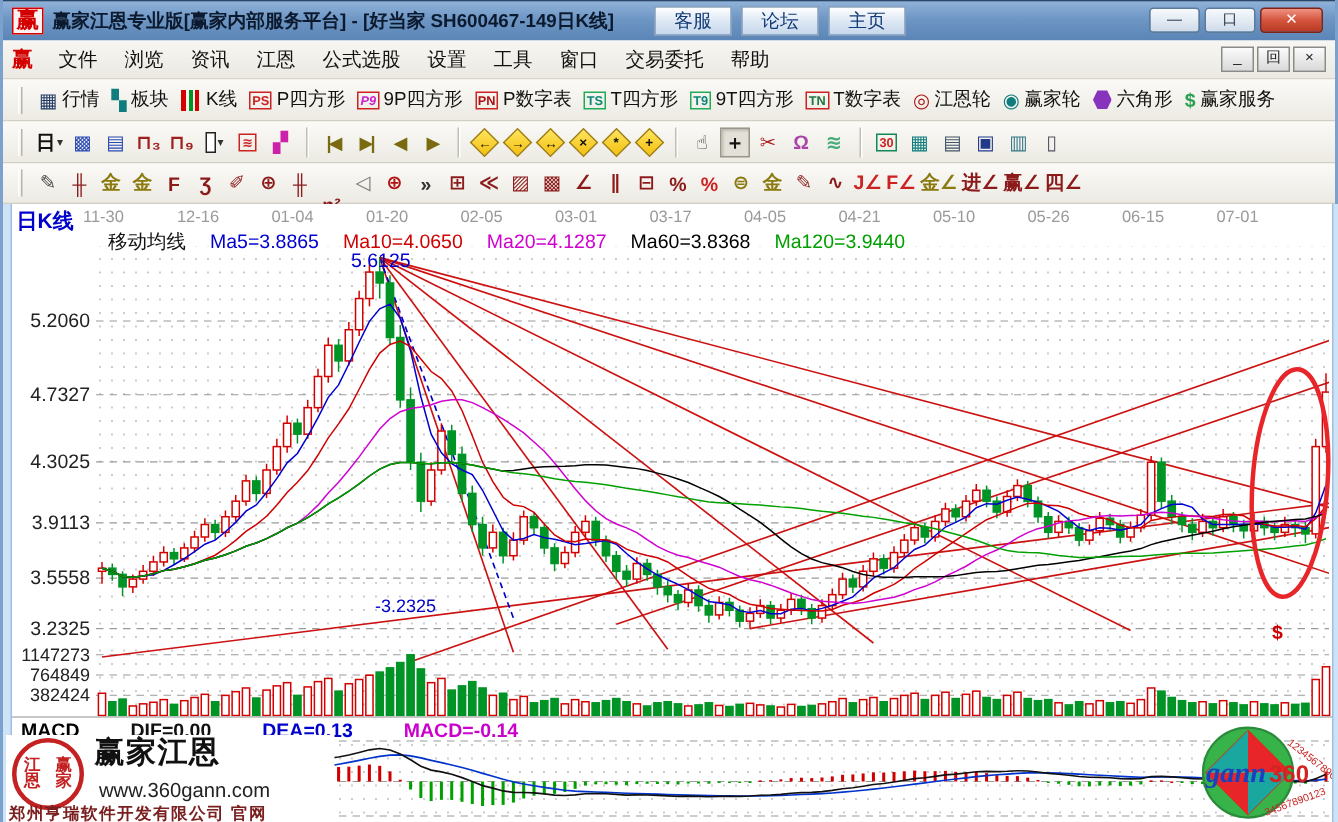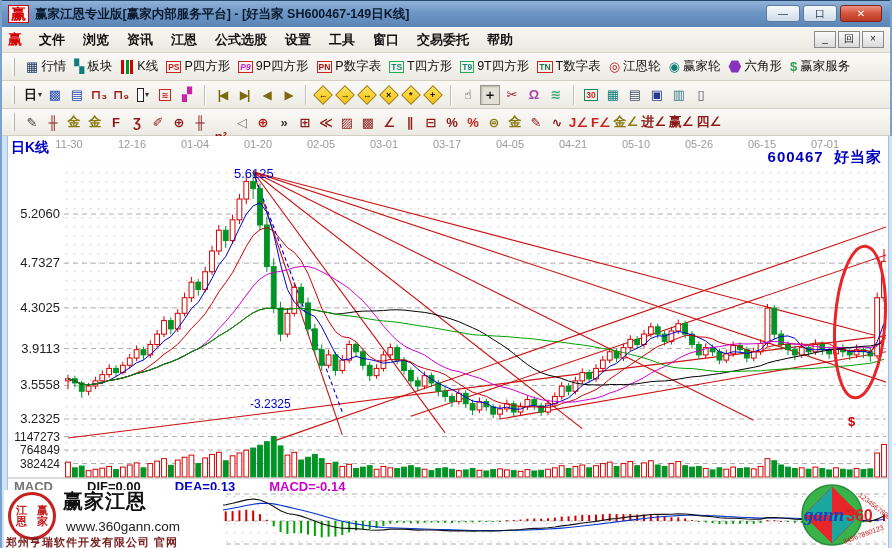--- a/index.html
+++ b/index.html
@@ -12,21 +12,21 @@
   .title-text { font-size:12.5px; font-weight:bold; color:#0b1a2e; }
   .title-links { position:absolute; right:286px; top:3px; display:flex; gap:6px; }
   .tbtn { width:52px; height:20px; font-size:12.5px; color:#123a77; background:linear-gradient(180deg,#ffffff,#dde8f4 50%,#c7d8ec); border:1px solid #89a0ba; text-align:center; line-height:18px; cursor:default; }
   .win-ctrls { position:absolute; right:8px; top:4px; display:flex; gap:3px; }
   .wc { width:34px; height:17px; border-radius:3px; border:1px solid #5d7globe7; border:1px solid #5d7a9b; background:linear-gradient(180deg,#f7fafd,#cfdbe9); color:#2a3a4d; font-size:10px; text-align:center; line-height:15px; }
   .wc.close { width:42px; background:linear-gradient(180deg,#ef9282,#d4543d 50%,#b93a24); border-color:#7e2417; color:#fff; font-weight:bold; }
 
   
   .menubar { height:26px; background:linear-gradient(180deg,#f7f6f2,#ebe9e2); border-bottom:1px solid #d7d4ca; display:flex; align-items:center; padding-left:4px; position:relative; }
   .menu-logo { color:#d40000; font-weight:bold; font-size:14px; margin:0 8px 0 2px; }
-  .menu-item { font-size:13px; color:#111; padding:3px 9px; cursor:default;font-weight:bold; }
+  .menu-item { font-size:13px; color:#111; padding:3px 9px; cursor:default; }
   .mdi-ctrls { position:absolute; right:6px; top:4px; display:flex; gap:2px; }
   .mdi { width:22px; height:17px; border:1px solid #8a8a8a; background:linear-gradient(180deg,#fbfbfb,#d9d9d9); font-size:10px; text-align:center; line-height:14px; color:#222; }
 
   
   .toolbar { display:flex; align-items:center; background:linear-gradient(180deg,#fbfaf7,#eceae3); border-bottom:1px solid #d2cfc5; position:relative; }
   .tb1 { height:28px; padding-left:10px; gap:2px; }
   .tb2 { height:28px; padding-left:10px; gap:2px; }
   .tb3 { height:27px; padding-left:10px; gap:1px; }
   .grip { width:3px; height:18px; border-left:1px solid #fff; border-right:1px solid #b9b5a9; margin-right:6px; }
   .tb-item { display:flex; align-items:center; gap:3px; padding:2px 3px; font-size:12.5px; color:#111; white-space:nowrap; cursor:default; }
@@ -69,20 +69,25 @@
   .gann360 { position:absolute; left:786px; top:346px; width:100px; height:66px; z-index:5; }
 </style>
 </head>
 <body>
 
 <div class="win">
 
   <div class="titlebar">
     <span class="title-logo">赢</span>
     <span class="title-text">赢家江恩专业版[赢家内部服务平台] - [好当家  SH600467-149日K线]</span>
+    <div class="title-links">
+      <span class="tbtn">客服</span>
+      <span class="tbtn">论坛</span>
+      <span class="tbtn">主页</span>
+    </div>
     <div class="win-ctrls">
       <span class="wc">—</span>
       <span class="wc">口</span>
       <span class="wc close">✕</span>
     </div>
   </div>
 
   <div class="menubar">
     <span class="menu-logo">赢</span>
     <span id="menu-items" style="display:flex;">
@@ -907,26 +912,26 @@
         <rect x="874.1428571428571" y="382.79345581954084" width="2" height="2.2065441804591615" fill="#d00000"></rect>
         <rect x="881" y="378.3642944066715" width="2" height="6.63570559332851" fill="#d00000"></rect>
         <polyline points="66,385 72.85714285714286,385.03256790753795 79.71428571428571,385.1489030712732 86.57142857142857,385.27059418219187 93.42857142857143,385.3479364246246 100.28571428571428,385.34378236852143 107.14285714285714,385.23913036296204 114,385.10899710178256 120.85714285714286,384.91247221918627 127.71428571428571,384.62784216891913 134.57142857142856,384.2386226919014 141.42857142857144,383.84669733388876 148.28571428571428,383.39483019820335 155.14285714285714,382.8513190772915 162,382.17791061190445 168.85714285714283,381.5299541196818 175.71428571428572,380.8176966643836 182.57142857142856,379.9898769859303 189.42857142857142,379.0223102507929 196.28571428571428,378.08849241725244 203.14285714285714,377.1021191321022 210,375.9896737559486 216.85714285714286,374.7142218788453 223.7142857142857,373.50832511767146 230.57142857142856,372.2725915704203 237.42857142857142,370.94910489880147 244.28571428571428,369.53360685227716 251.14285714285714,368.22688548182174 258,367.380042229862 264.85714285714283,367.2316731191541 271.71428571428567,367.8950485089456 278.57142857142856,369.2749694579733 285.42857142857144,370.90467053313887 292.2857142857143,372.4340740139438 299.1428571428571,373.9712089884225 306,375.6612970257173 312.85714285714283,377.54278020273244 319.71428571428567,379.58472185386734 326.57142857142856,381.55111655793047 333.4285714285714,383.4970685957256 340.2857142857143,385.25020326082694 347.1428571428571,386.6678815990452 354,387.8541777679997 360.85714285714283,388.9326009214634 367.7142857142857,389.95933521081224 374.57142857142856,390.8315516471607 381.4285714285714,391.4420592745903 388.2857142857143,391.784852477713 395.1428571428571,392.02411735140635 402,392.25136039841317 408.85714285714283,392.52404839302636 415.7142857142857,392.83448670128735 422.57142857142856,393.0530363369129 429.4285714285714,393.241174539092 436.2857142857143,393.4467414397956 443.1428571428571,393.6739142065472 450,393.9236606191374 456.85714285714283,394.08898899328295 463.71428571428567,394.25344311423135 470.57142857142856,394.4364897061157 477.4285714285714,394.5349506098482 484.2857142857143,394.594211162932 491.1428571428571,394.66092184979186 498,394.66607597220843 504.85714285714283,394.56963661815763 511.71428571428567,394.4579006290323 518.5714285714286,394.2801680374796 525.4285714285713,393.99224187189674 532.2857142857142,393.6786987974286 539.1428571428571,393.39460733804947 546,393.0595993009214 552.8571428571429,392.63487611887143 559.7142857142857,392.07736471718414 566.5714285714286,391.49042903951204 573.4285714285713,390.8196061642798 580.2857142857142,390.05297018767413 587.1428571428571,389.30380386017396 594,388.5136306987037 600.8571428571428,387.6660333407863 607.7142857142857,386.755663818775 614.5714285714286,385.89852334339633 621.4285714285714,385.03621083800874 628.2857142857142,384.1506421039464 635.1428571428571,383.3395655355461 642,382.5400618845568 648.8571428571428,381.738336074866 655.7142857142857,381.04167308092815 662.5714285714286,380.5133973157497 669.4285714285714,380.0471625981188 676.2857142857142,379.59854948157397 683.1428571428571,379.2782290512475 690,379.1495725596947 696.8571428571428,379.24254577410096 703.7142857142857,379.42568694959385 710.5714285714286,379.7010159877538 717.4285714285714,380.0969066606319 724.2857142857142,380.50993306744095 731.1428571428571,380.85714624927556 738,381.1869177972248 744.8571428571428,381.56229669821346 751.7142857142857,381.90556678214557 758.5714285714286,382.1526339207383 765.4285714285714,382.056113758474 772.2857142857142,381.9595586131661 779.1428571428571,381.9563926712146 786,382.0595741177691 792.8571428571428,382.27141481501525 799.7142857142857,382.4894811454969 806.5714285714286,382.7383080727317 813.4285714285713,382.941532242591 820.2857142857142,383.1509216896303 827.1428571428571,383.38998120318865 834,383.589923142113 840.8571428571428,383.7906474141895 847.7142857142857,384.0085220293295 854.5714285714286,384.18727469432616 861.4285714285713,384.3502722879551 868.2857142857142,384.5288990732986 875.1428571428571,384.2530810507412 882,383.4236178515751" fill="none" stroke="#0033cc" stroke-width="1.1"></polyline>
         <polyline points="66,385 72.85714285714286,385.1628395376897 79.71428571428571,385.61424372621417 86.57142857142857,385.75735862586663 93.42857142857143,385.65730539435555 100.28571428571428,385.3271661441088 107.14285714285714,384.8205223407243 114,384.58846405706475 120.85714285714286,384.12637268880104 127.71428571428571,383.4893219678506 134.57142857142856,382.68174478383065 141.42857142857144,382.278995901838 148.28571428571428,381.5873616554618 155.14285714285714,380.6772745936441 162,379.48427675035634 168.85714285714283,378.93812815079116 175.71428571428572,377.968666843191 182.57142857142856,376.67859827211714 189.42857142857142,375.15204331024296 196.28571428571428,374.3532210830906 203.14285714285714,373.1566259915012 210,371.5398922513344 216.85714285714286,369.61241437043225 223.7142857142857,368.6847380729761 230.57142857142856,367.3296573814154 237.42857142857142,365.65515821232634 244.28571428571428,363.8716146661798 251.14285714285714,363 258,363.99266922202304 264.85714285714283,366.63819667632254 271.71428571428567,370.54855006811164 278.57142857142856,374.79465325408415 285.42857142857144,377.42347483380115 292.2857142857143,378.5516879371634 299.1428571428571,380.11974888633733 306,382.4216491748966 312.85714285714283,385.06871291079307 319.71428571428567,387.75248845840684 326.57142857142856,389.41669537418306 333.4285714285714,391.2808767469061 340.2857142857143,392.2627419212323 347.1428571428571,392.338594951918 354,392.59936244381777 360.85714285714283,393.2462935353184 367.7142857142857,394.0662723682076 374.57142857142856,394.32041739255453 381.4285714285714,393.88408978430857 388.2857142857143,393.15602529020373 395.1428571428571,392.9811768461799 402,393.1603325864404 408.85714285714283,393.6148003714792 415.7142857142857,394.07623993433134 422.57142857142856,393.92723487941487 429.4285714285714,393.9937273478086 436.2857142857143,394.26900904260975 443.1428571428571,394.58260527355355 450,394.9226462694985 456.85714285714283,394.75030248986513 463.71428571428567,394.9112595980249 470.57142857142856,395.16867607365305 477.4285714285714,394.92879422477824 484.2857142857143,394.83125337526735 491.1428571428571,394.9277645972313 498,394.6866924618746 504.85714285714283,394.1838792019545 511.71428571428567,394.01095667253094 518.5714285714286,393.5692376712689 525.4285714285713,392.8405372095651 532.2857142857142,392.42452649955607 539.1428571428571,392.25824150053313 546,391.7195671524088 552.8571428571429,390.93598339067165 559.7142857142857,389.8473191104349 566.5714285714286,389.14268632882374 573.4285714285713,388.1363146633506 580.2857142857142,386.98642628125174 587.1428571428571,386.30713855017325 594,385.35293805282276 600.8571428571428,384.27564390911664 607.7142857142857,383.1141857307297 614.5714285714286,382.46996144188154 621.4285714285714,381.5869608164585 628.2857142857142,380.6083671676968 635.1428571428571,380.095259261945 642,379.34204728059956 648.8571428571428,378.53143283610297 655.7142857142857,378.2550211051768 662.5714285714286,378.4002942550359 669.4285714285714,378.1822237275953 676.2857142857142,377.8040970153946 683.1428571428571,377.99694732994146 690,378.6349465934838 696.8571428571428,379.61443863172576 703.7142857142857,380.1582516515654 710.5714285714286,380.80233214039373 717.4285714285714,381.68046935214414 724.2857142857142,382.1620386946773 731.1428571428571,382.24599897661386 738,382.50600398902185 744.8571428571428,383.06381230216795 751.7142857142857,383.27864711787413 758.5714285714286,383.1409024751092 765.4285714285714,381.6700331094168 772.2857142857142,381.57333803193455 779.1428571428571,381.94372890340856 786,382.4722999039871 792.8571428571428,383.11877760399994 799.7142857142857,383.36174646742336 806.5714285714286,383.7336157816708 813.4285714285713,383.7544289220282 820.2857142857142,383.98847947778756 827.1428571428571,384.3462192574222 834,384.3896908978102 840.8571428571428,384.5935445024956 847.7142857142857,384.88002048988966 854.5714285714286,384.90228535431254 861.4285714285713,385.00226266247097 868.2857142857142,385.2434062146726 875.1428571428571,383.1498089605116 882,380.1057650549109" fill="none" stroke="#111111" stroke-width="1.1"></polyline>
       </svg>
     <div class="edge l"></div>
     <div class="edge r"></div>
 
     <div class="ov tab-label">日K线</div>
 
-
-    <div class="ov stock-label">
-      <span>600467</span>&nbsp;&nbsp;<span>好当家</span>
+    <div class="ov legend">
+      <span style="color:#111;">移动均线</span><span id="ma-items"><span style="color: rgb(0, 0, 208);">Ma5=3.8865</span><span style="color: rgb(208, 0, 0);">Ma10=4.0650</span><span style="color: rgb(208, 0, 208);">Ma20=4.1287</span><span style="color: rgb(0, 0, 0);">Ma60=3.8368</span><span style="color: rgb(0, 160, 0);">Ma120=3.9440</span></span>
     </div>
 
-    <div class="ov macd-labels" id="macd-labels"><span style="color: #737373;">MACD</span><span style="color: rgb(17, 17, 17);">DIF=0.00</span><span style="color: rgb(0, 0, 204);">DEA=0.13</span><span style="color: rgb(204, 0, 204);">MACD=-0.14</span></div>
+
+    <div class="ov macd-labels" id="macd-labels"><span style="color: #000000;">MACD</span><span style="color: rgb(17, 17, 17);">DIF=0.00</span><span style="color: rgb(0, 0, 204);">DEA=0.13</span><span style="color: rgb(204, 0, 204);">MACD=-0.14</span></div>
 
     <div class="brand">
       <div class="seal" id="seal">
           <span>江</span>
           <span>赢</span>
           <span>恩</span>
           <span>家</span>
         </div>
       <div class="brand-title">赢家江恩</div>
       <div class="brand-url">www.360gann.com</div>

